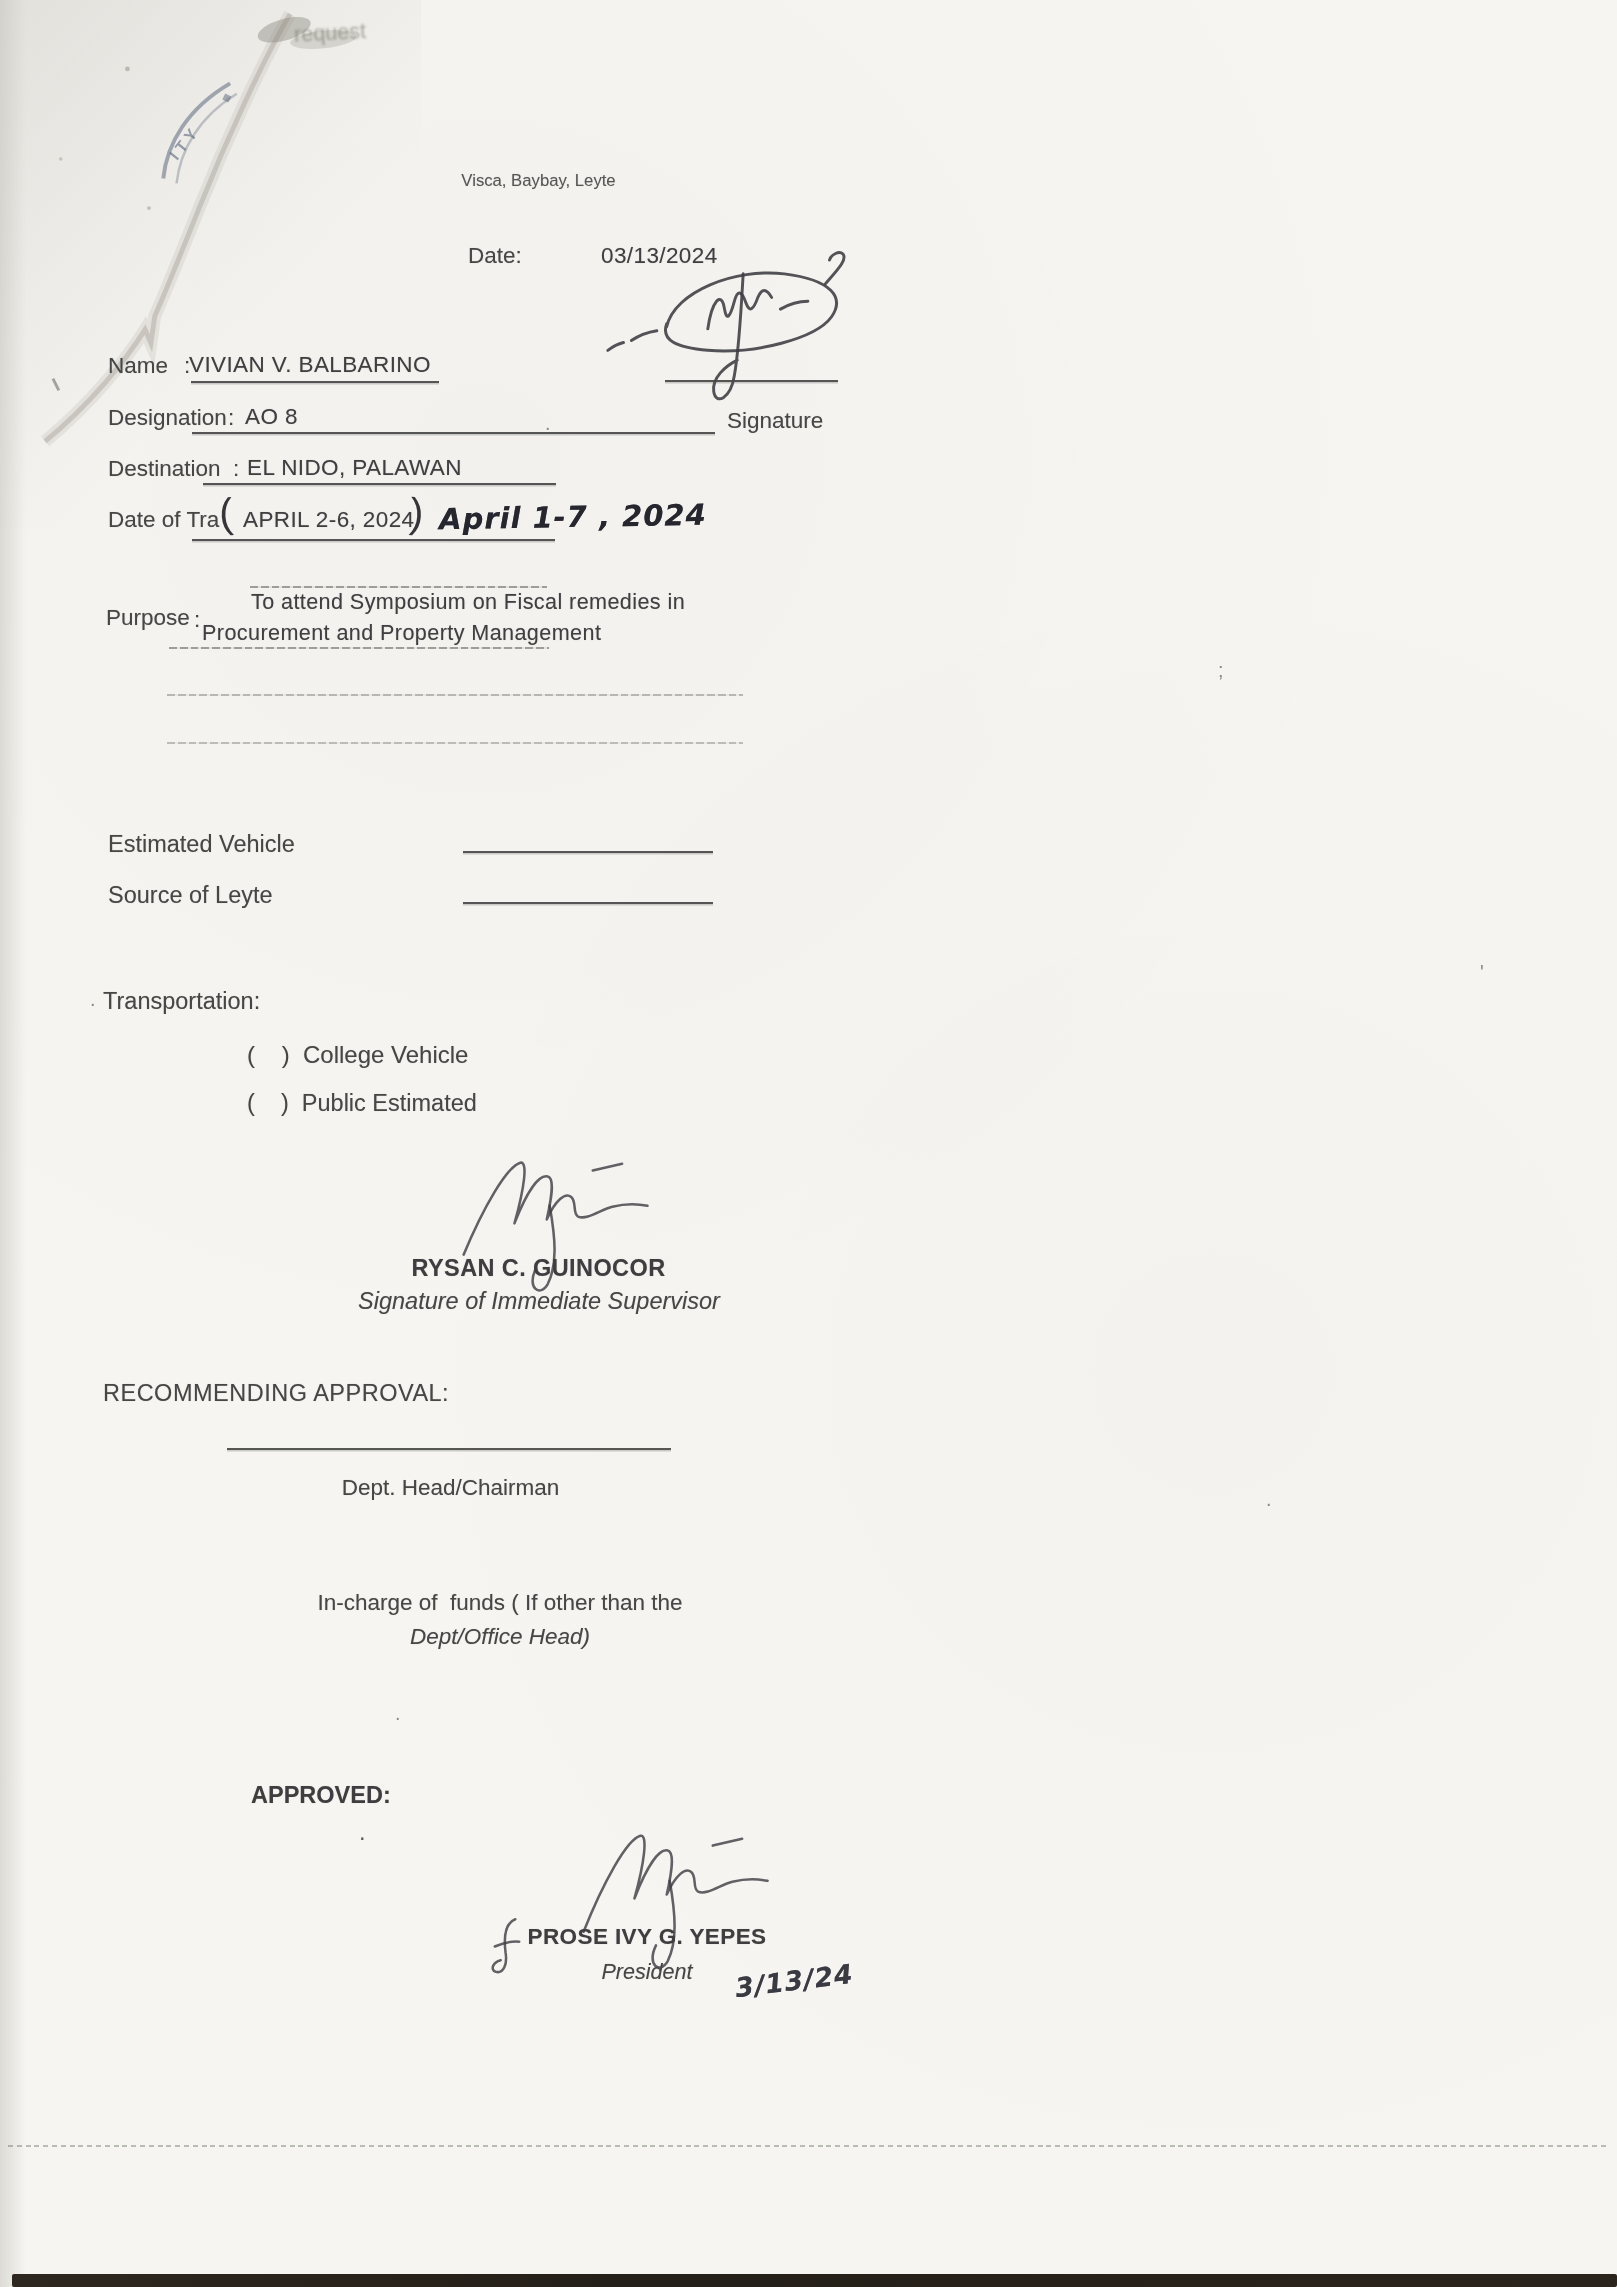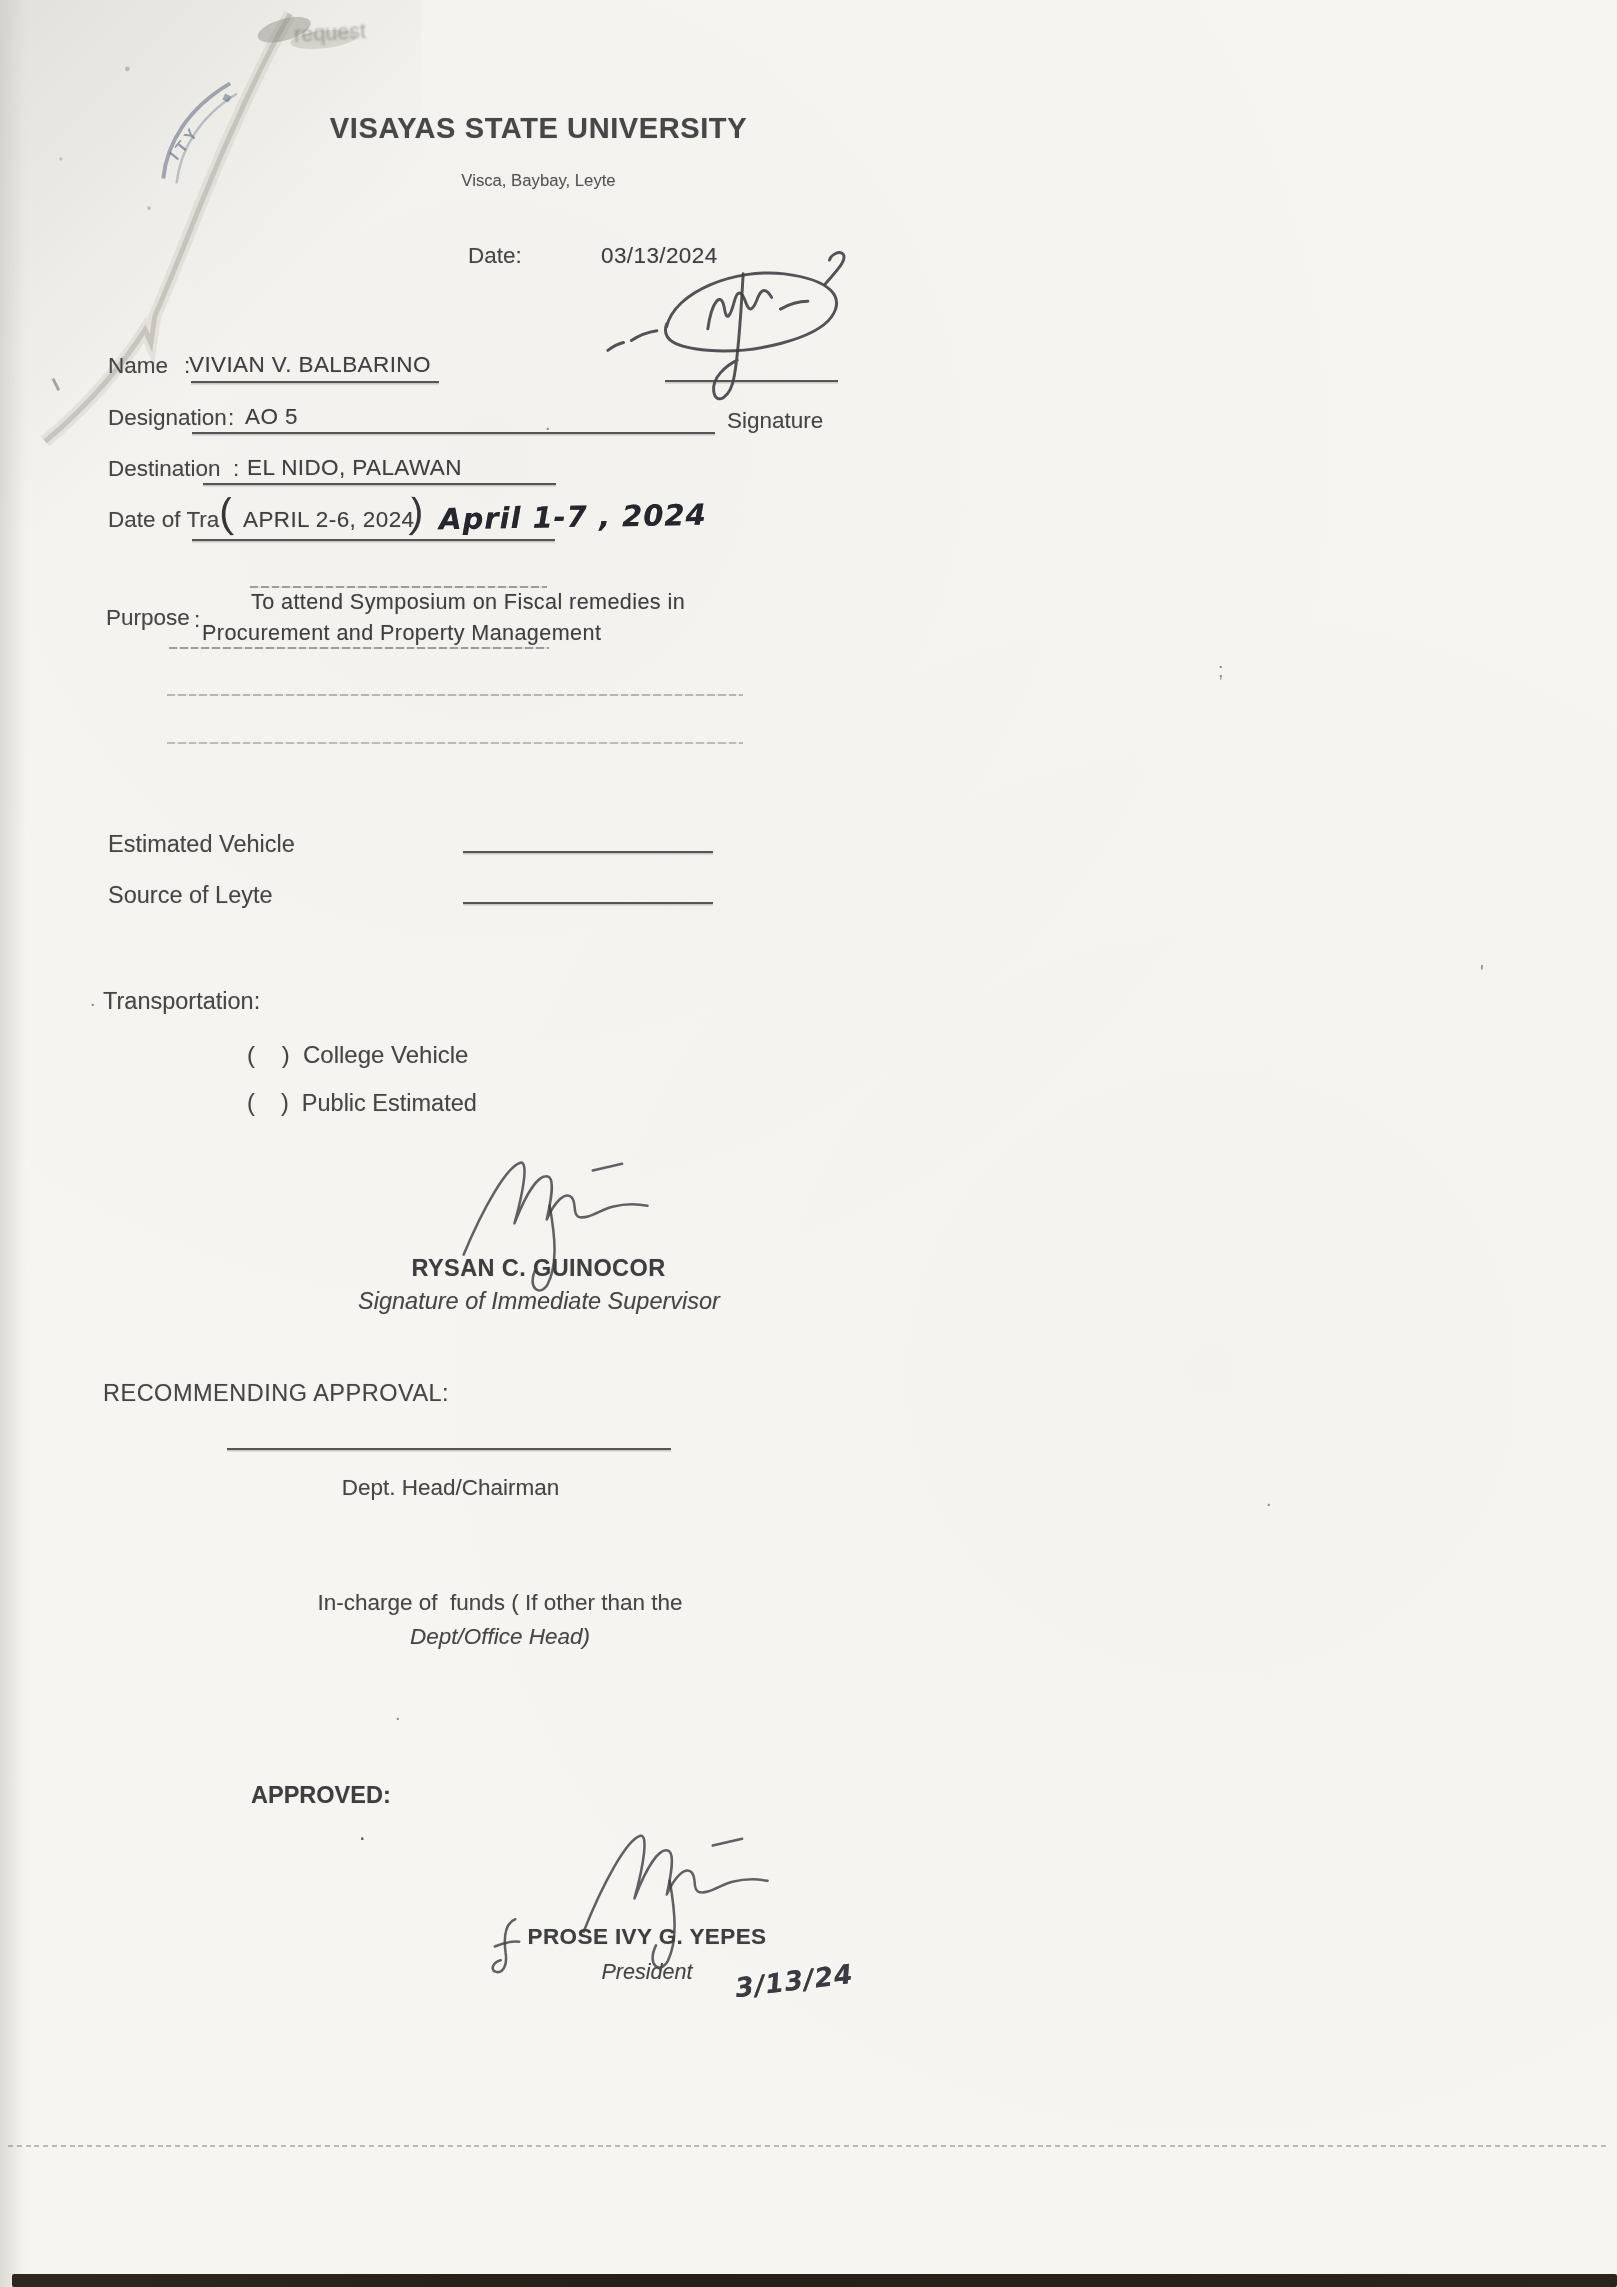--- a/index.html
+++ b/index.html
@@ -49,21 +49,20 @@
 
   <div class="abs" style="left:294px;top:19.6px;font-size:21.6px;color:rgba(112,110,100,.55);transform:rotate(-3deg);filter:blur(1px);">request</div>
 
   <svg class="abs" style="left:137px;top:76px;transform:rotate(-14deg);" width="127" height="108" viewBox="0 0 130 110">
     <path d="M16,94 C28,60 58,30 106,16" fill="none" stroke="rgba(94,106,128,.55)" stroke-width="4"></path>
     <path d="M28,102 C40,70 66,42 110,28" fill="none" stroke="rgba(94,106,128,.35)" stroke-width="2.5"></path>
     <text x="34" y="80" transform="rotate(-38 34 80)" font-size="16" font-weight="700" fill="rgba(88,100,122,.6)" letter-spacing="5">ITY</text>
     <rect x="96" y="26" width="7" height="7" transform="rotate(40 99 29)" fill="rgba(88,100,122,.5)"></rect>
   </svg>
 
-  <div class="abs lbl bold ctr" style="left:274px;top:112px;width:529px;font-size:29px;color:#474747;letter-spacing:0.6px;">VISAYAS STATE UNIVERSITY</div>
   <div class="abs lbl ctr" style="left:274px;top:155px;width:529px;font-size:16.7px;color:#565656;margin-top:16px;">Visca, Baybay, Leyte</div>
 
   <div class="abs lbl" style="left:468px;top:243px;">Date:</div>
   <div class="abs val" style="left:601px;top:243px;">03/13/2024</div>
 
   <svg class="abs sig" style="left:598px;top:211px;" width="255" height="211" viewBox="0 0 260 215">
     <path d="M10,142 q8,-6 16,-8 M34,132 q12,-8 26,-10"></path>
     <path d="M70,118 C78,82 140,58 190,64 C238,70 252,88 238,108 C222,130 160,146 112,142 C80,139 64,132 70,115"></path>
     <path d="M232,74 C244,60 254,50 250,44 C246,40 238,44 236,50"></path>
     <path d="M112,120 C116,92 126,80 129,100 q3,18 10,-8 q5,-18 12,2 q5,14 12,-6 q6,-14 14,0 M186,100 q14,-8 28,-8"></path>
@@ -73,21 +72,21 @@
   <div class="abs lbl" style="left:108px;top:353px;">Name</div>
   <div class="abs lbl" style="left:184px;top:353px;">:</div>
   <div class="abs val" style="left:189px;top:352px;">VIVIAN V. BALBARINO</div>
   <div class="abs uline" style="left:191px;top:381px;width:248px;"></div>
 
   <div class="abs uline" style="left:665px;top:380px;width:173px;"></div>
   <div class="abs lbl" style="left:727px;top:408px;">Signature</div>
 
   <div class="abs lbl" style="left:108px;top:405px;">Designation</div>
   <div class="abs lbl" style="left:228px;top:405px;">:</div>
-  <div class="abs val" style="left:245px;top:404px;">AO 5</div>
+  <div class="abs val" style="left:245px;top:404px;">AO 8</div>
   <div class="abs uline" style="left:192px;top:432px;width:523px;"></div>
   <div class="abs speck" style="left:545px;top:412px;">.</div>
 
   <div class="abs lbl" style="left:108px;top:456px;">Destination</div>
   <div class="abs lbl" style="left:233px;top:456px;">:</div>
   <div class="abs val" style="left:247px;top:455px;">EL NIDO, PALAWAN</div>
   <div class="abs uline" style="left:203px;top:483px;width:353px;"></div>
 
   <div class="abs lbl" style="left:108px;top:507px;">Date of Tra</div>
   <div class="abs paren" style="left:219px;top:493px;transform:rotate(-4deg);">(</div>

